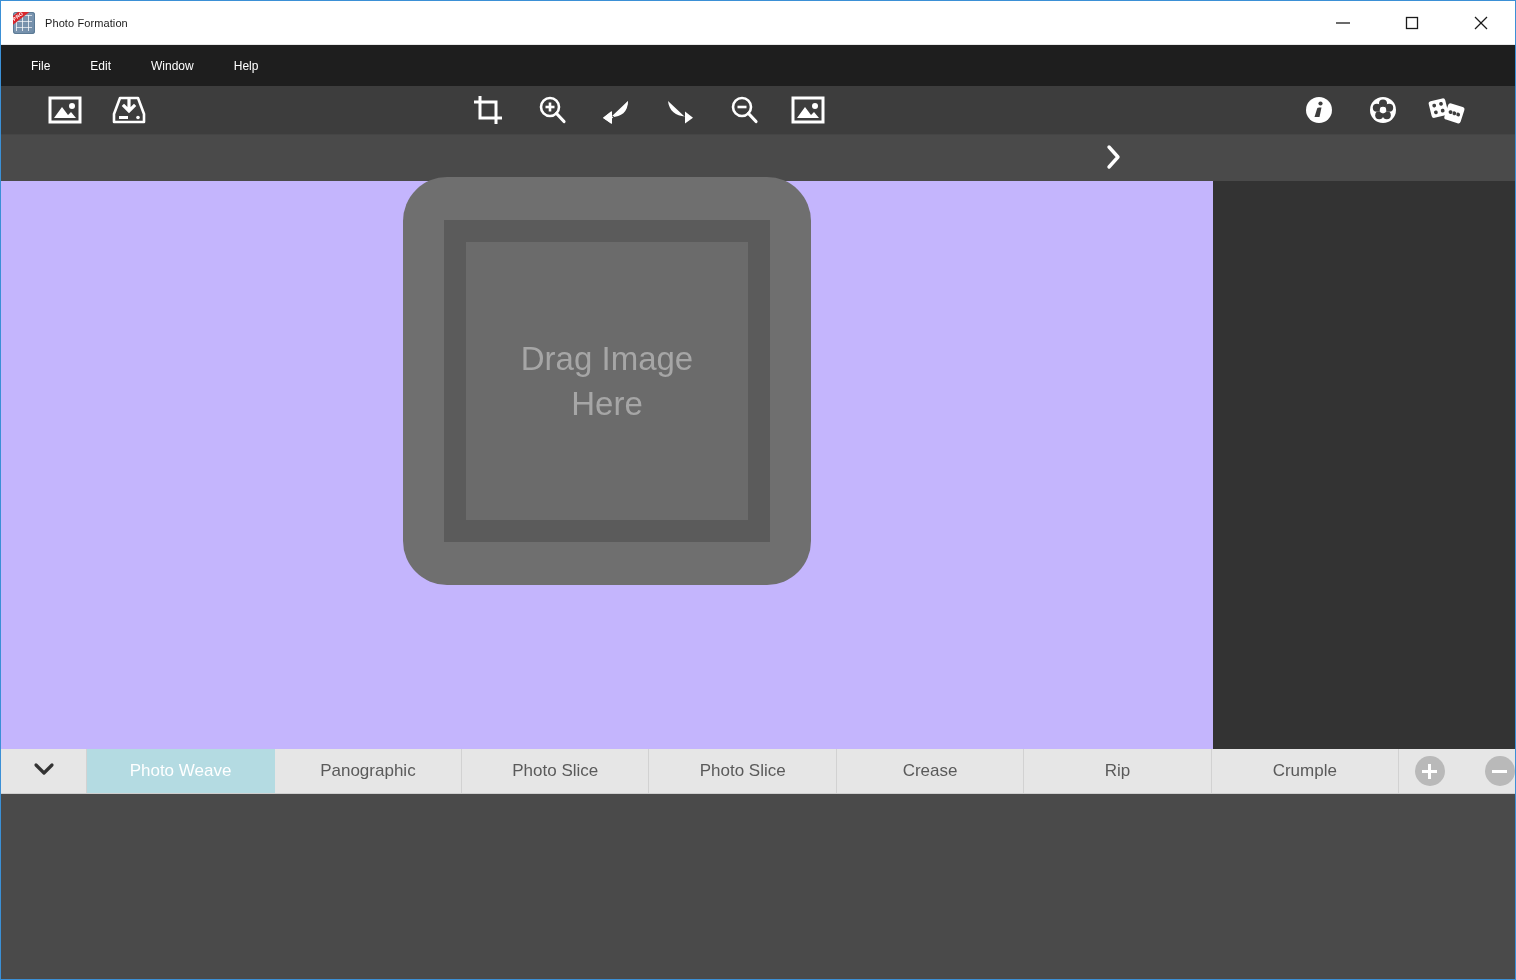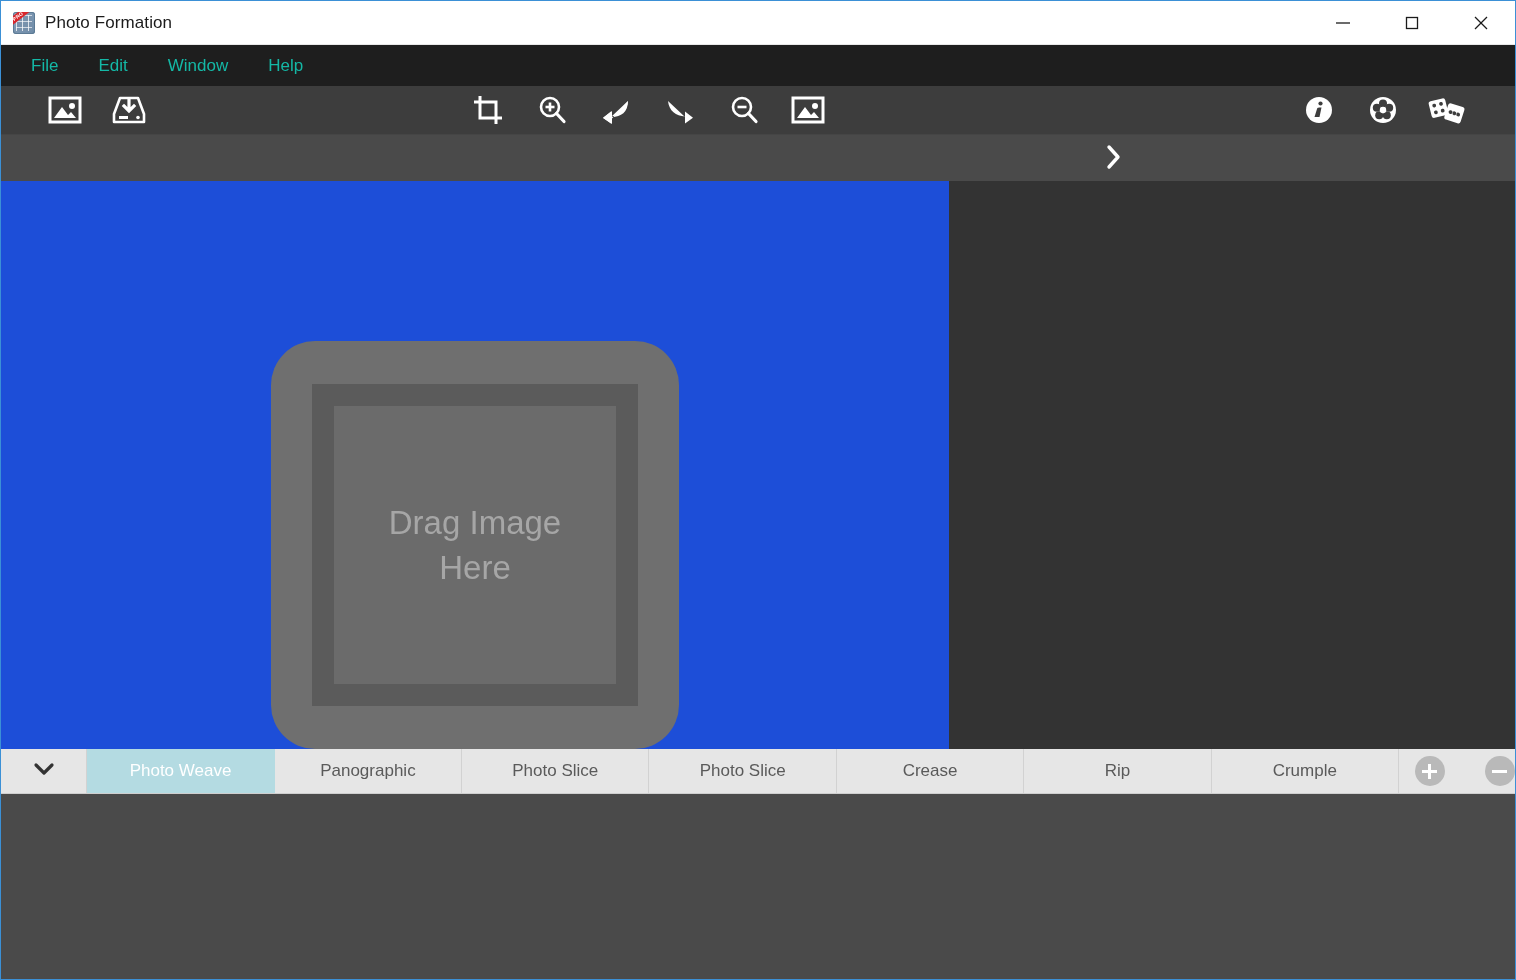--- a/index.html
+++ b/index.html
@@ -54,21 +54,21 @@
     transform: rotate(-38deg);
     background: #d8262b;
     color: #fff;
     font-size: 5px;
     font-weight: bold;
     text-align: center;
     letter-spacing: .3px;
     line-height: 7px;
   }
   .app-title {
-    font-size: 17px;
+    font-size: 11px;
     color: #1b1b1b;
     letter-spacing: .1px;
   }
   .win-controls {
     position: absolute;
     top: 0; right: 0;
     height: 43px;
     display: flex;
   }
   .win-btn {
@@ -80,22 +80,22 @@
 
   
   .menubar {
     height: 41px;
     background: #1e1e1e;
     display: flex;
     align-items: center;
     padding-left: 16px;
   }
   .menu-item {
-    color: #14b8a6;
-    font-size: 17px;
+    color: #ffffff;
+    font-size: 12px;
     padding: 4px 14px;
     margin-right: 12px;
   }
 
   
   .toolbar {
     height: 48px;
     background: #3d3d3d;
     display: flex;
     align-items: center;
@@ -128,25 +128,25 @@
   }
 
   
   .workarea {
     position: relative;
     height: 568px;
     background: #333333;
     display: flex;
   }
   .canvas {
-    width: 948px;
+    width: 1212px;
     height: 100%;
-    background: #1d4ed8;
-    display: flex;
-    align-items: flex-end;
+    background: #c4b5fd;
+    display: flex;
+    align-items: flex-start;
     justify-content: center;
   }
   .right-pane {
     flex: 1;
     background: #333333;
   }
 
   .dropzone {
     width: 408px;
     height: 408px;

